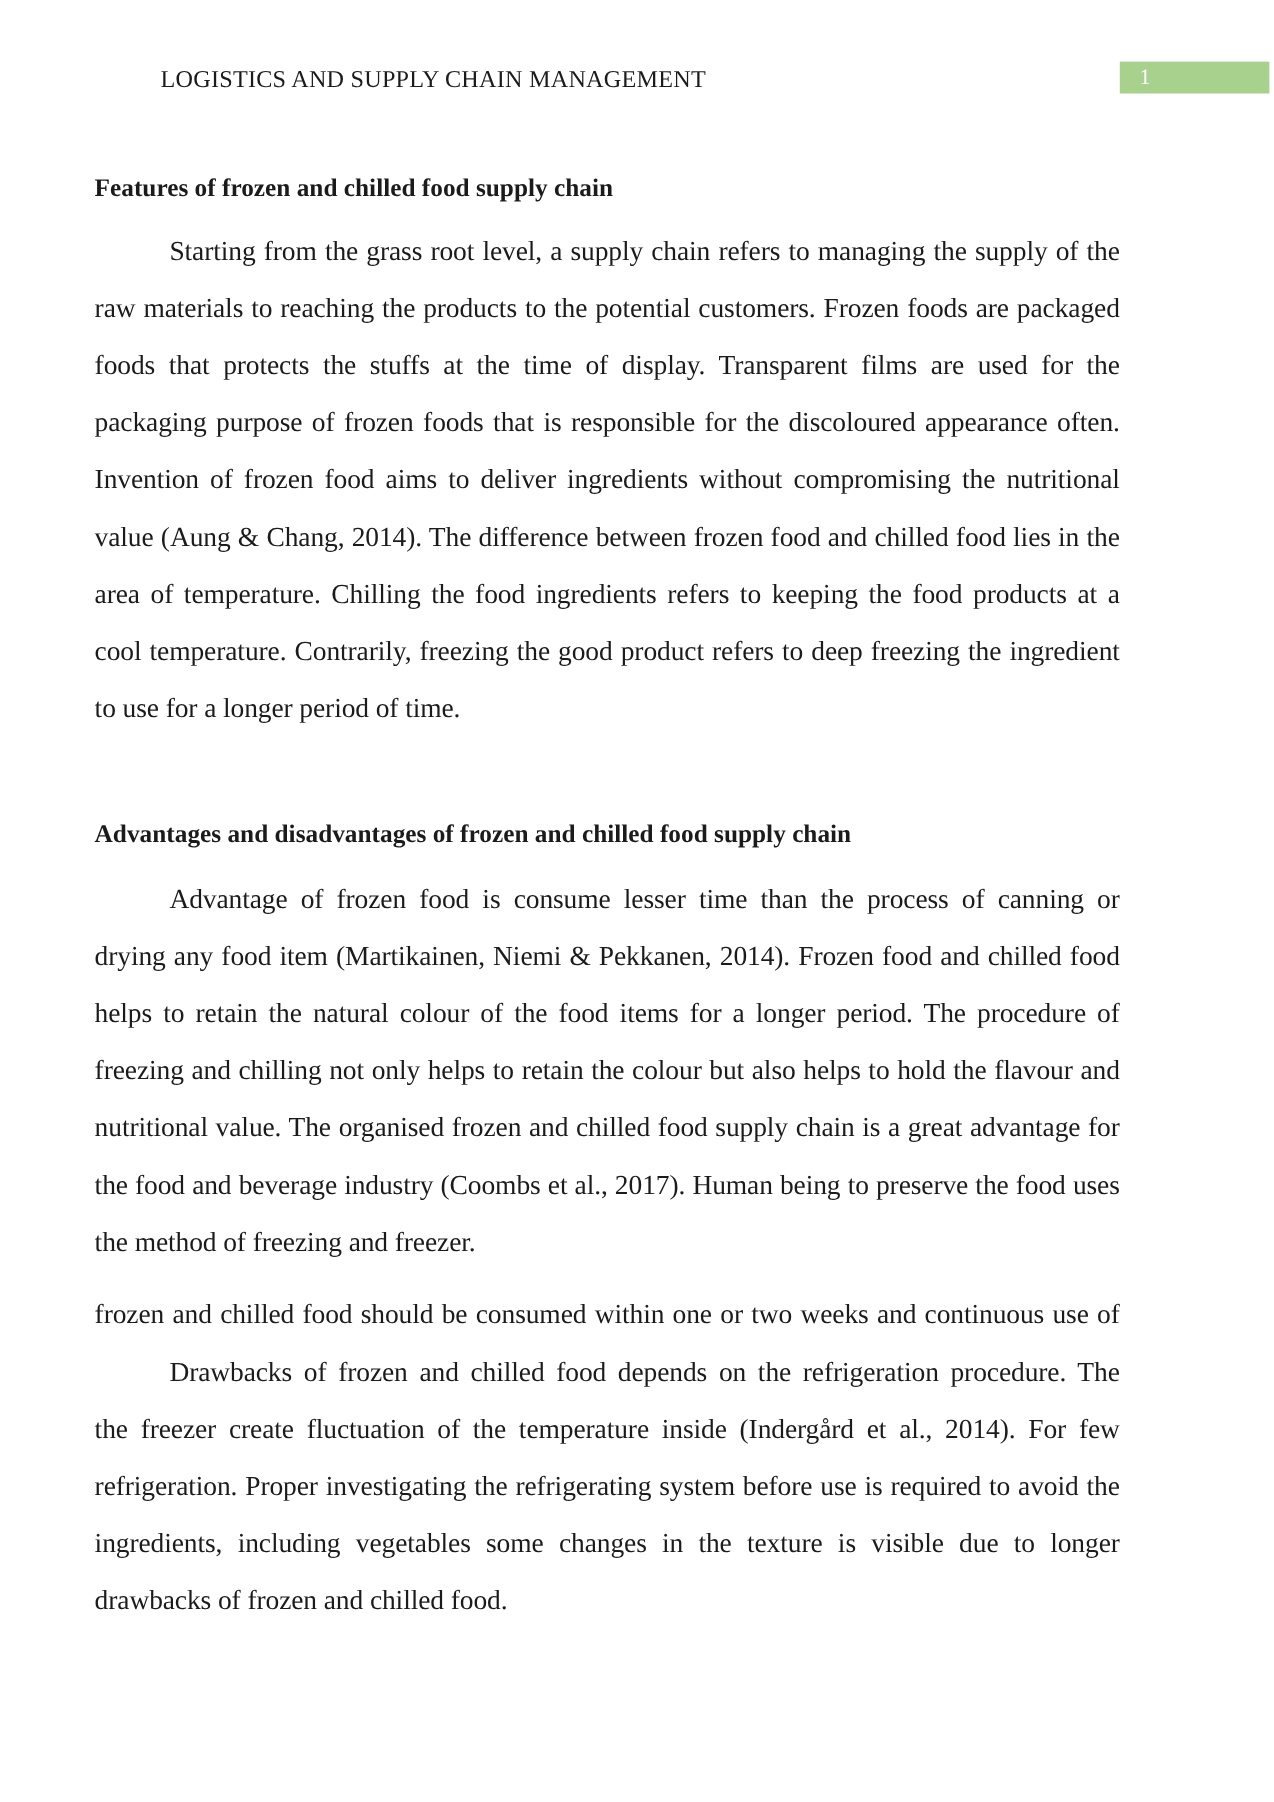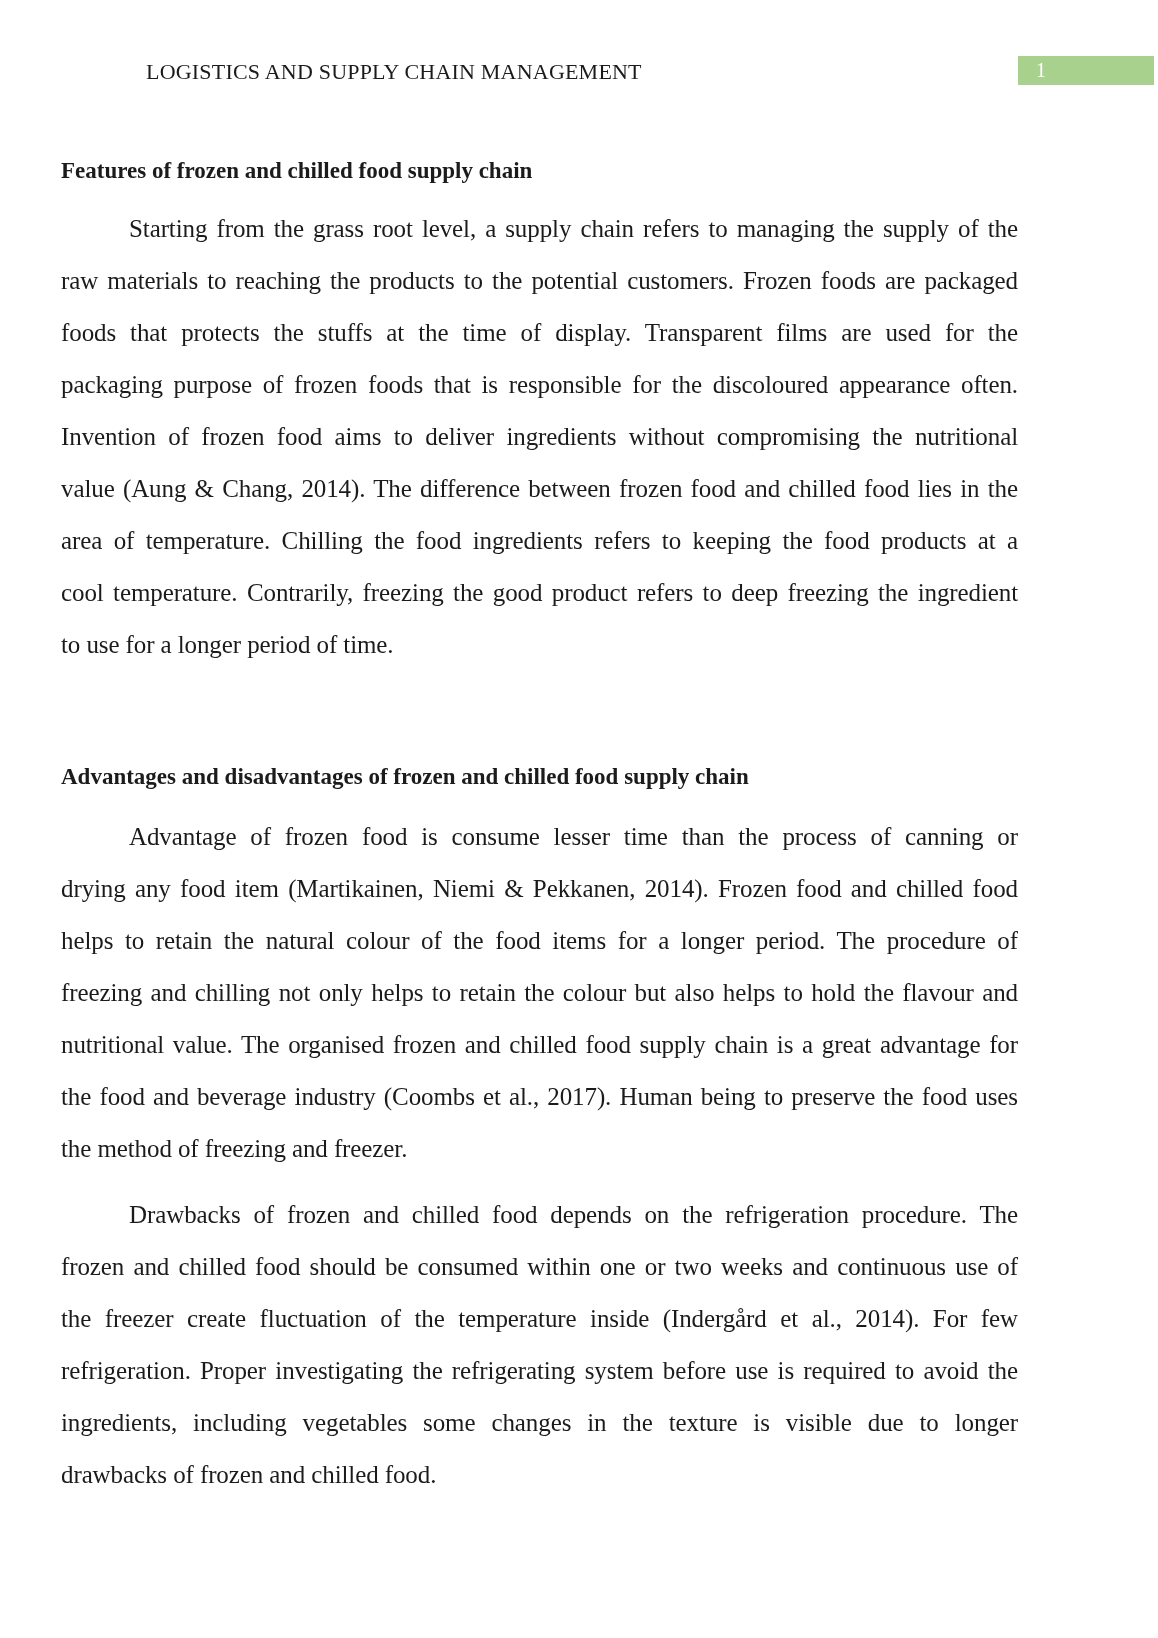--- a/index.html
+++ b/index.html
@@ -38,31 +38,31 @@
     flex: 0 0 auto;
   }
   .page-number-box span {
     font-size: 20px;
     padding-left: 18px;
     line-height: 29px;
   }
 
   
   .doc-body {
-    padding-left: 61px;
+    padding-left: 86px;
     padding-right: 140px;
   }
   .section-heading {
     font-size: 23px;
     font-weight: bold;
     line-height: 28px;
     margin: 0;
   }
   .section-heading.h-first { margin-top: 72px; }
-  .section-heading.h-next  { margin-top: 92px; }
+  .section-heading.h-next  { margin-top: 73px; }
 
   .paragraph { margin: 0; }
   .paragraph.p-after-heading { margin-top: 18px; }
   .paragraph.p-after-heading2 { margin-top: 20px; }
   .paragraph.p-follow { margin-top: 14px; }
 
   .line {
     font-size: 25px;
     line-height: 52px;
     height: 52px;
@@ -102,20 +102,20 @@
     <div class="paragraph p-after-heading2">
       <div class="line first">Advantage of frozen food is consume lesser time than the process of canning or</div>
       <div class="line">drying any food item (Martikainen, Niemi &amp; Pekkanen, 2014). Frozen food and chilled food</div>
       <div class="line">helps to retain the natural colour of the food items for a longer period. The procedure of</div>
       <div class="line">freezing and chilling not only helps to retain the colour but also helps to hold the flavour and</div>
       <div class="line">nutritional value. The organised frozen and chilled food supply chain is a great advantage for</div>
       <div class="line">the food and beverage industry (Coombs et al., 2017). Human being to preserve the food uses</div>
       <div class="line last">the method of freezing and freezer.</div>
     </div>
     <div class="paragraph p-follow">
+      <div class="line">frozen and chilled food should be consumed within one or two weeks and continuous use of</div>
       <div class="line first">Drawbacks of frozen and chilled food depends on the refrigeration procedure. The</div>
-      <div class="line">frozen and chilled food should be consumed within one or two weeks and continuous use of</div>
       <div class="line">the freezer create fluctuation of the temperature inside (Indergård et al., 2014). For few</div>
       <div class="line">refrigeration. Proper investigating the refrigerating system before use is required to avoid the</div>
       <div class="line">ingredients, including vegetables some changes in the texture is visible due to longer</div>
       <div class="line last">drawbacks of frozen and chilled food.</div>
     </div>
   </main>
 
 </body></html>

